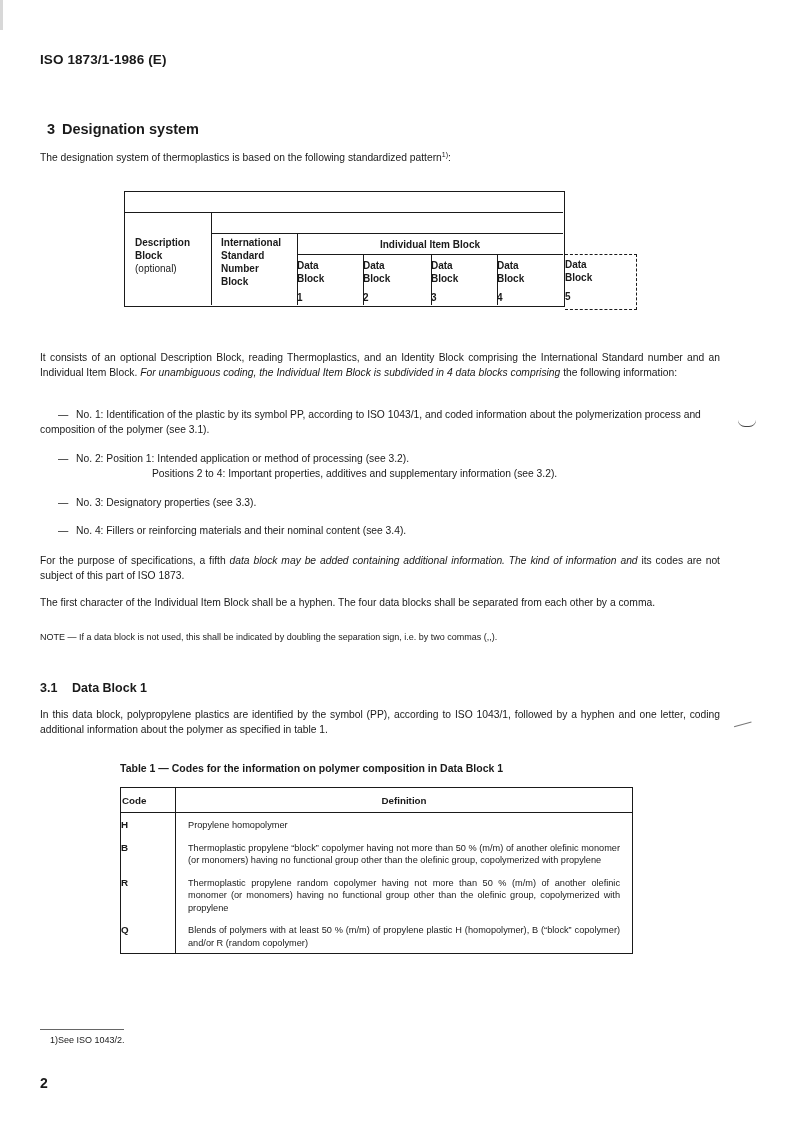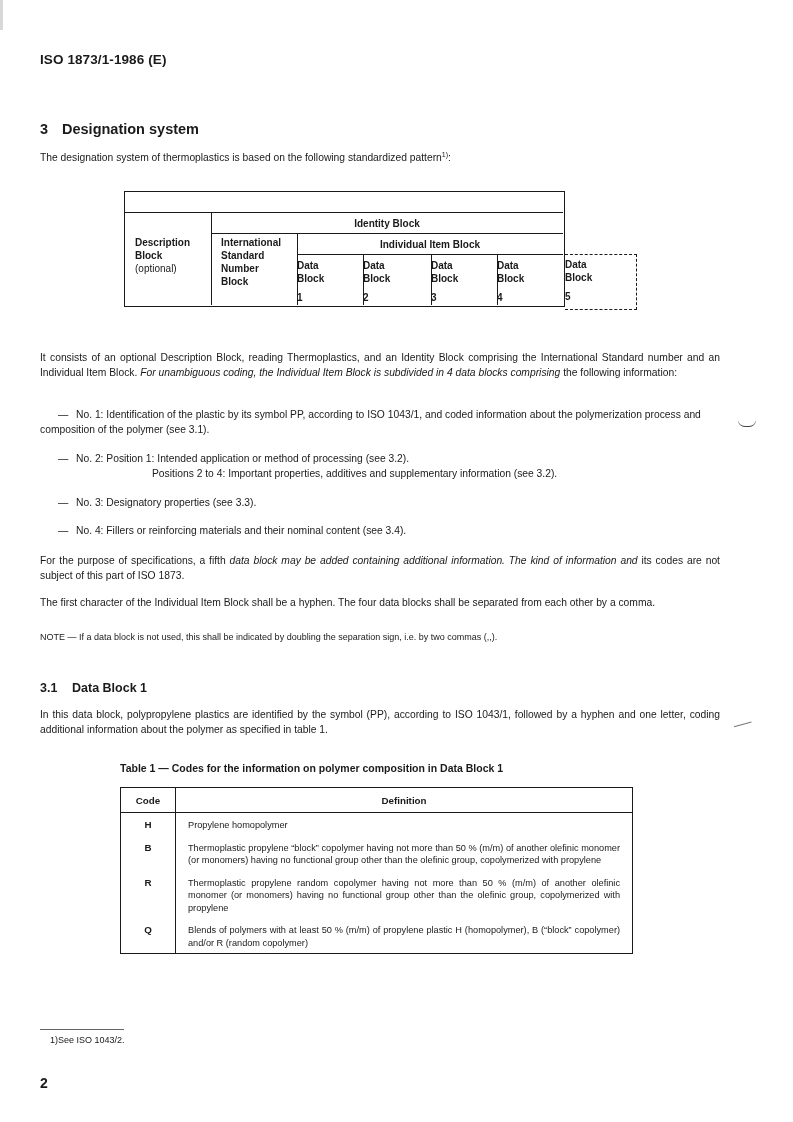--- a/index.html
+++ b/index.html
@@ -4,21 +4,21 @@
 <style>
   html, body { margin: 0; padding: 0; background: #ffffff; }
   body {
     width: 793px; height: 1122px; position: relative; overflow: hidden;
     font-family: "Liberation Sans", "DejaVu Sans", sans-serif;
     color: #1a1a1a;
   }
   .edge-mark { position: absolute; left: 0; top: 0; width: 3px; height: 30px; background: #d8d8d8; }
   .abs { position: absolute; }
   .doc-id { left: 40px; top: 52px; font-size: 13.5px; font-weight: bold; letter-spacing: 0.1px; }
-  .h1 { left: 40px; top: 121px; font-size: 14.5px; font-weight: bold; }
+  .h1 { left: 40px; top: 121px; font-size: 14.5px; font-weight: bold; text-align: center; }
   .h1 .num { display: inline-block; width: 22px; }
   .para { font-size: 10.3px; line-height: 14.5px; text-align: justify; }
   .intro { left: 40px; top: 151px; width: 680px; }
   sup { font-size: 7px; vertical-align: 4px; line-height: 0; }
 
   
   .diag { left: 124px; top: 191px; width: 441px; height: 116px; border: 1.5px solid #1a1a1a; box-sizing: border-box; font-size: 10px; font-weight: bold; }
   .diag .cell { position: absolute; box-sizing: border-box; }
   .diag .center { display: flex; align-items: center; justify-content: center; text-align: center; }
   .hline { position: absolute; height: 1px; background: #1a1a1a; }
@@ -45,21 +45,21 @@
   .note { left: 40px; top: 624px; font-size: 9px; margin-top: 8px; }
   .h2 { left: 40px; top: 681px; font-size: 12.5px; font-weight: bold; }
   .h2 .num { display: inline-block; width: 32px; }
   .p5 { left: 40px; top: 708px; width: 680px; }
   .tcap { left: 120px; top: 762px; width: 520px; text-align: left; font-size: 10.5px; font-weight: bold; }
 
   
   .t1 { left: 120px; top: 787px; width: 513px; border-collapse: collapse; font-size: 9.2px; }
   .t1 table { width: 100%; border-collapse: collapse; border: 1.5px solid #1a1a1a; }
   .t1 th { font-weight: bold; font-size: 9.8px; height: 22px; border-bottom: 1.5px solid #1a1a1a; }
-  .t1 th.code, .t1 td.code { width: 52px; border-right: 1px solid #1a1a1a; text-align: center; }
+  .t1 th.code, .t1 td.code { width: 52px; border-right: 1px solid #1a1a1a; text-align: left; }
   .t1 td { vertical-align: top; padding: 4px 12px 6px 12px; line-height: 12.5px; text-align: justify; }
   .t1 td.code { padding: 4px 0 6px 0; font-weight: bold; font-size: 9.8px; }
   .t1 tr.first td { padding-top: 6px; }
   .t1 tr.last td { padding-bottom: 4px; }
 
   .smear1 { left: 738px; top: 420px; width: 18px; height: 6px; border-bottom: 1.2px solid #444; border-radius: 0 0 10px 10px; }
   .smear2 { left: 733px; top: 718px; width: 18px; height: 6px; border-bottom: 1px solid #777; transform: rotate(-15deg); }
 
   .fn-rule { left: 40px; top: 1029px; width: 84px; height: 1px; background: #666; }
   .footnote { left: 40px; top: 1035px; font-size: 9px; text-align: right; }
@@ -77,21 +77,20 @@
   <span class="num">3</span><span>Designation system</span>
 </div>
 
 <div class="abs para intro">
   <span>The designation system of thermoplastics is based on the following standardized pattern</span><sup>1)</sup><span>:</span>
 </div>
 
 <div class="abs diag">
   <div class="hline" style="left:0;top:20px;width:438px;"></div>
   <div class="vline" style="left:86px;top:20px;height:93px;"></div>
-  <div class="cell center" style="left:86px;top:21px;width:352px;height:20px;">Identity Block</div>
   <div class="hline" style="left:86px;top:41px;width:352px;"></div>
   <div class="cell desc-block">
     <div>Description</div>
     <div>Block</div>
     <div class="opt">(optional)</div>
   </div>
   <div class="cell isn-block">
     <div>International</div>
     <div>Standard</div>
     <div>Number</div>

